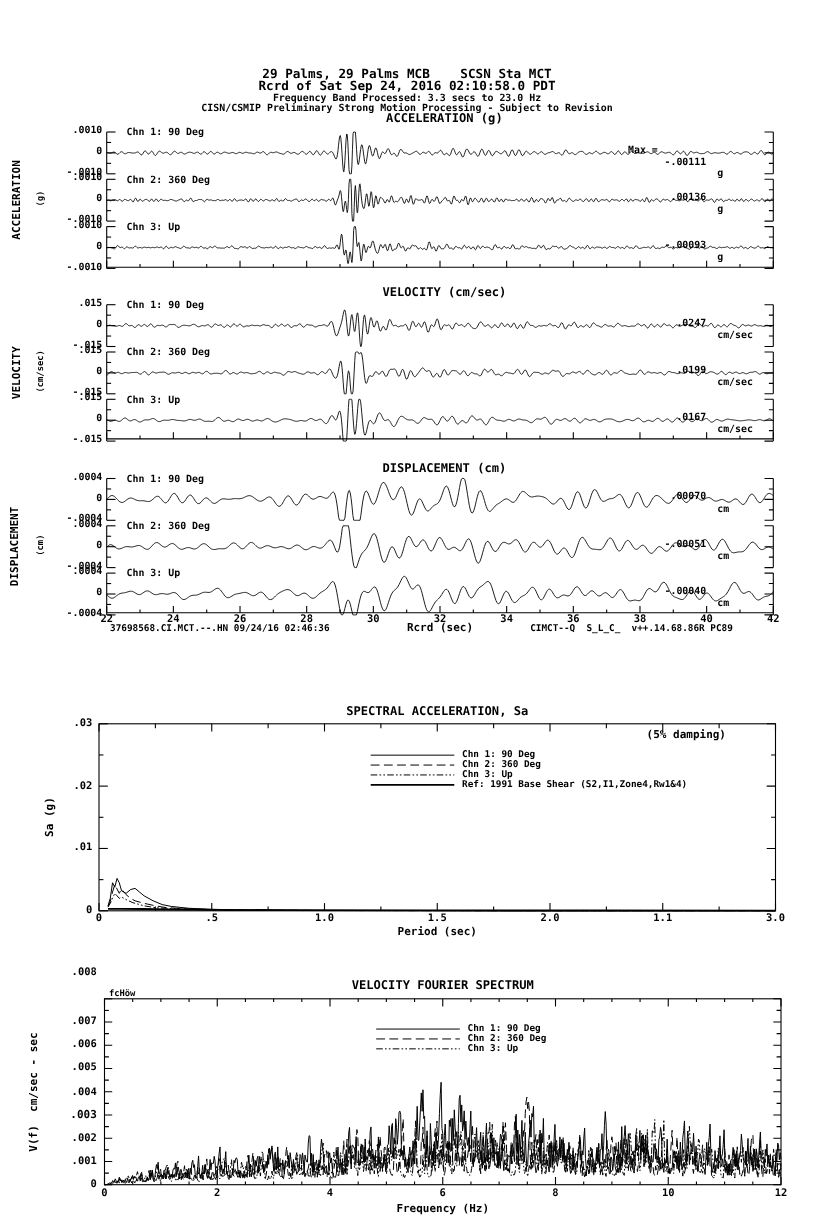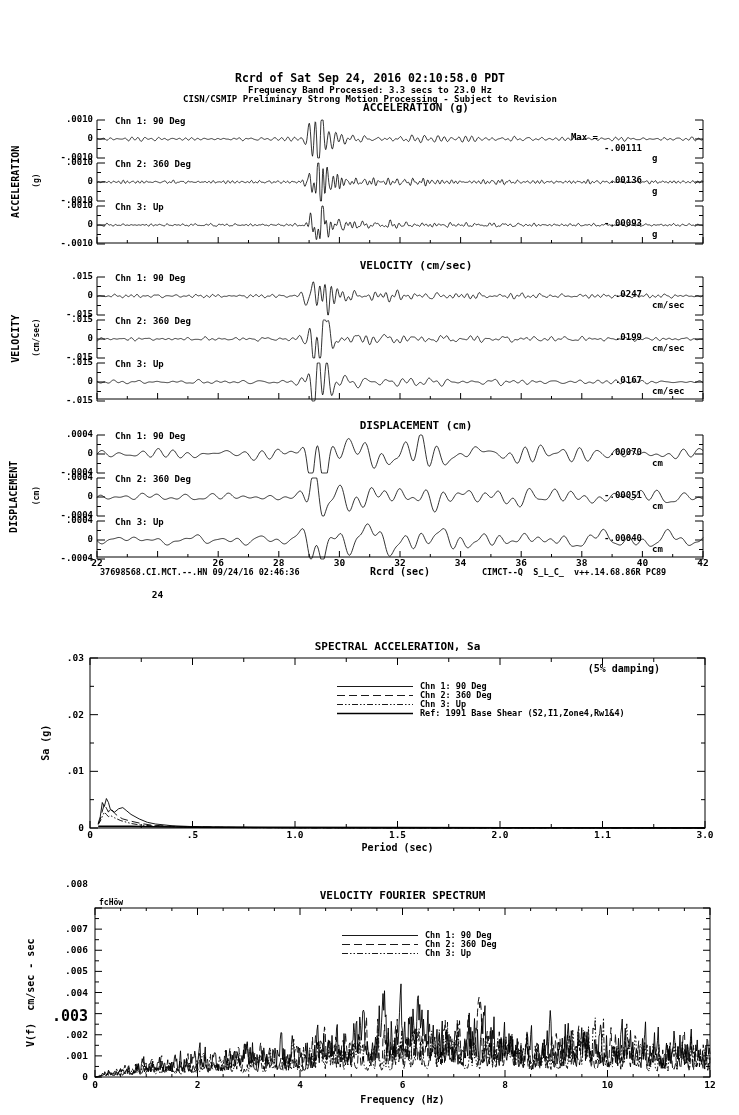--- a/index.html
+++ b/index.html
@@ -4,21 +4,21 @@
 <style>
   *{margin:0;padding:0;box-sizing:border-box}
   html,body{background:#fff}
   .page{position:relative;width:739px;height:1115px;background:#ffffff;color:#000;
         font-family:"DejaVu Sans Mono",monospace;font-weight:bold;overflow:hidden}
   #canvas{position:absolute;left:0;top:0}
   .abs{position:absolute;white-space:pre;line-height:1.15}
   .hdr{left:20px;width:700px;text-align:center}
   .h12{font-size:11.5px}
   .h34{font-size:9px}
-  .sect{left:113px;width:606px;text-align:center;font-size:11px}
+  .sect{left:101px;width:606px;text-align:center;font-size:11px}
   .chlab{left:115px;font-size:9px}
   .maxrow{left:400px;width:290px;height:12px;font-size:9px}
   .maxpre{position:absolute;right:92px;white-space:pre}
   .maxval{position:absolute;right:48px;white-space:pre}
   .maxunit{position:absolute;left:252px;white-space:pre}
   .vlab{width:160px;text-align:center;transform:rotate(-90deg);font-size:10px}
   .vunit{width:160px;text-align:center;transform:rotate(-90deg);font-size:8px}
   .axlab{font-size:10px;text-align:center}
   .leg{font-size:8.5px}
   .foot{font-size:8.5px}
@@ -349,20 +349,21 @@
       <line x1="95" y1="907.9999999999999" x2="102" y2="907.9999999999999" stroke="#000" stroke-width="1"></line>
       <line x1="710" y1="907.9999999999999" x2="703" y2="907.9999999999999" stroke="#000" stroke-width="1"></line>
       <path d="M95.00 1077.00L95.75 1076.97L96.50 1076.87L97.25 1076.74L98.00 1076.33L98.75 1076.22L99.50 1075.30L100.25 1075.47L101.00 1076.11L101.75 1074.99L102.50 1073.17L103.25 1074.34L104.00 1074.73L104.75 1071.71L105.50 1073.13L106.25 1074.50L107.00 1074.78L107.75 1072.71L108.50 1070.15L109.25 1072.62L110.00 1073.71L110.75 1072.63L111.50 1073.94L112.25 1073.67L113.00 1074.52L113.75 1073.49L114.50 1073.76L115.25 1074.82L116.00 1071.15L116.75 1073.46L117.50 1074.70L118.25 1072.37L119.00 1071.91L119.75 1071.47L120.50 1068.59L121.25 1072.26L122.00 1069.46L122.75 1070.48L123.50 1069.98L124.25 1072.86L125.00 1073.72L125.75 1070.49L126.50 1069.93L127.25 1072.14L128.00 1066.95L128.75 1065.71L129.50 1070.91L130.25 1073.71L131.00 1073.72L131.75 1074.45L132.50 1073.01L133.25 1073.59L134.00 1071.43L134.75 1073.29L135.50 1072.45L136.25 1066.56L137.00 1063.79L137.75 1068.11L138.50 1063.60L139.25 1071.23L140.00 1072.63L140.75 1070.34L141.50 1063.60L142.25 1058.67L143.00 1062.42L143.75 1056.56L144.50 1066.78L145.25 1066.01L146.00 1069.74L146.75 1067.53L147.50 1070.33L148.25 1071.61L149.00 1063.96L149.75 1063.84L150.50 1069.07L151.25 1071.53L152.00 1062.92L152.75 1067.63L153.50 1063.93L154.25 1070.45L155.00 1070.35L155.75 1067.46L156.50 1070.07L157.25 1063.74L158.00 1062.04L158.75 1062.77L159.50 1057.19L160.25 1069.66L161.00 1061.03L161.75 1067.83L162.50 1067.09L163.25 1071.83L164.00 1063.41L164.75 1063.13L165.50 1068.65L166.25 1066.52L167.00 1069.46L167.75 1066.20L168.50 1065.48L169.25 1070.18L170.00 1071.02L170.75 1063.35L171.50 1067.70L172.25 1072.00L173.00 1062.06L173.75 1064.15L174.50 1056.99L175.25 1054.78L176.00 1061.39L176.75 1058.81L177.50 1068.17L178.25 1070.47L179.00 1070.91L179.75 1060.57L180.50 1050.83L181.25 1065.58L182.00 1070.80L182.75 1067.98L183.50 1066.87L184.25 1059.45L185.00 1067.29L185.75 1066.53L186.50 1058.54L187.25 1064.49L188.00 1069.08L188.75 1071.30L189.50 1070.58L190.25 1064.90L191.00 1054.05L191.75 1063.47L192.50 1057.05L193.25 1057.75L194.00 1057.65L194.75 1051.17L195.50 1055.76L196.25 1068.04L197.00 1071.06L197.75 1062.36L198.50 1055.69L199.25 1048.40L200.00 1042.67L200.75 1063.48L201.50 1058.94L202.25 1067.05L203.00 1062.62L203.75 1067.40L204.50 1056.06L205.25 1046.94L206.00 1066.76L206.75 1066.41L207.50 1071.12L208.25 1072.25L209.00 1067.89L209.75 1070.87L210.50 1069.84L211.25 1065.37L212.00 1064.15L212.75 1054.86L213.50 1057.16L214.25 1053.23L215.00 1052.56L215.75 1054.59L216.50 1067.45L217.25 1063.62L218.00 1070.37L218.75 1064.61L219.50 1067.60L220.25 1069.70L221.00 1066.69L221.75 1070.29L222.50 1070.95L223.25 1067.55L224.00 1068.93L224.75 1069.48L225.50 1058.78L226.25 1050.21L227.00 1062.79L227.75 1058.46L228.50 1068.66L229.25 1067.15L230.00 1058.50L230.75 1054.27L231.50 1066.53L232.25 1055.09L233.00 1058.65L233.75 1053.25L234.50 1051.15L235.25 1065.86L236.00 1060.26L236.75 1056.23L237.50 1053.40L238.25 1055.15L239.00 1061.34L239.75 1065.53L240.50 1065.00L241.25 1060.85L242.00 1055.46L242.75 1062.06L243.50 1049.68L244.25 1058.57L245.00 1043.90L245.75 1053.84L246.50 1046.45L247.25 1041.70L248.00 1053.31L248.75 1064.34L249.50 1051.37L250.25 1047.35L251.00 1063.19L251.75 1058.00L252.50 1042.64L253.25 1061.77L254.00 1068.24L254.75 1068.95L255.50 1069.90L256.25 1069.17L257.00 1054.45L257.75 1060.39L258.50 1067.30L259.25 1056.89L260.00 1056.46L260.75 1055.87L261.50 1059.94L262.25 1050.35L263.00 1062.02L263.75 1047.89L264.50 1053.93L265.25 1058.56L266.00 1068.50L266.75 1054.04L267.50 1060.32L268.25 1064.23L269.00 1062.22L269.75 1067.55L270.50 1065.56L271.25 1064.96L272.00 1064.22L272.75 1049.47L273.50 1050.49L274.25 1058.29L275.00 1048.10L275.75 1054.18L276.50 1066.92L277.25 1049.99L278.00 1053.65L278.75 1056.11L279.50 1056.44L280.25 1039.16L281.00 1032.44L281.75 1033.02L282.50 1059.32L283.25 1048.44L284.00 1065.48L284.75 1049.48L285.50 1065.20L286.25 1059.38L287.00 1058.89L287.75 1054.52L288.50 1063.31L289.25 1063.91L290.00 1054.38L290.75 1061.63L291.50 1044.35L292.25 1035.57L293.00 1042.48L293.75 1047.12L294.50 1059.32L295.25 1066.01L296.00 1066.92L296.75 1062.97L297.50 1067.94L298.25 1067.09L299.00 1051.58L299.75 1047.99L300.50 1057.33L301.25 1052.63L302.00 1061.06L302.75 1068.14L303.50 1069.72L304.25 1070.02L305.00 1070.24L305.75 1067.45L306.50 1054.08L307.25 1042.78L308.00 1061.25L308.75 1060.24L309.50 1053.76L310.25 1063.93L311.00 1067.96L311.75 1061.26L312.50 1067.96L313.25 1062.29L314.00 1066.19L314.75 1045.02L315.50 1060.79L316.25 1048.21L317.00 1030.08L317.75 1024.93L318.50 1045.02L319.25 1062.72L320.00 1041.25L320.75 1041.03L321.50 1043.30L322.25 1043.37L323.00 1051.39L323.75 1033.30L324.50 1057.01L325.25 1056.80L326.00 1053.38L326.75 1059.56L327.50 1053.09L328.25 1041.78L329.00 1040.47L329.75 1042.82L330.50 1049.81L331.25 1056.86L332.00 1035.41L332.75 1054.37L333.50 1051.37L334.25 1054.11L335.00 1047.64L335.75 1051.31L336.50 1029.04L337.25 1024.49L338.00 1053.09L338.75 1049.11L339.50 1053.36L340.25 1056.02L341.00 1050.20L341.75 1062.03L342.50 1057.71L343.25 1059.65L344.00 1033.54L344.75 1057.73L345.50 1051.66L346.25 1060.95L347.00 1061.14L347.75 1060.85L348.50 1060.04L349.25 1049.49L350.00 1057.26L350.75 1065.21L351.50 1050.67L352.25 1040.91L353.00 1040.43L353.75 1023.43L354.50 1032.37L355.25 1049.40L356.00 1023.84L356.75 1021.25L357.50 1053.26L358.25 1034.35L359.00 1039.77L359.75 1016.97L360.50 1025.22L361.25 1040.22L362.00 1029.12L362.75 1011.36L363.50 1010.12L364.25 1013.00L365.00 1050.48L365.75 1045.88L366.50 1054.67L367.25 1041.42L368.00 1049.12L368.75 1060.24L369.50 1059.91L370.25 1062.75L371.00 1065.90L371.75 1051.51L372.50 1042.70L373.25 1050.06L374.00 1060.67L374.75 1048.40L375.50 1037.11L376.25 1045.17L377.00 1058.14L377.75 1036.51L378.50 1031.49L379.25 1005.73L380.00 1036.49L380.75 1036.63L381.50 1022.74L382.25 1008.04L383.00 993.55L383.75 1010.31L384.50 990.72L385.25 1016.89L386.00 1014.85L386.75 1053.74L387.50 1048.03L388.25 1027.99L389.00 1050.57L389.75 1060.69L390.50 1055.40L391.25 1021.33L392.00 1037.31L392.75 1054.98L393.50 1046.43L394.25 1059.65L395.00 1037.85L395.75 1057.33L396.50 1029.82L397.25 1044.62L398.00 1043.13L398.75 1032.30L399.50 1012.26L400.25 995.05L401.00 983.86L401.75 1025.71L402.50 1030.54L403.25 1051.53L404.00 1032.43L404.75 1021.83L405.50 1043.28L406.25 1039.34L407.00 1039.85L407.75 1056.90L408.50 1018.36L409.25 1024.17L410.00 1016.82L410.75 1046.28L411.50 1016.77L412.25 1034.24L413.00 1008.93L413.75 1025.31L414.50 1033.90L415.25 1028.81L416.00 1048.46L416.75 1021.30L417.50 998.53L418.25 995.73L419.00 1020.11L419.75 1004.46L420.50 1028.15L421.25 1022.76L422.00 1009.84L422.75 1035.86L423.50 1019.19L424.25 1034.48L425.00 1041.21L425.75 1034.12L426.50 1046.74L427.25 1025.94L428.00 1010.07L428.75 1044.93L429.50 1054.57L430.25 1060.68L431.00 1053.38L431.75 1051.24L432.50 1038.46L433.25 1025.13L434.00 1046.59L434.75 1049.12L435.50 1049.21L436.25 1039.24L437.00 1029.31L437.75 1056.86L438.50 1062.00L439.25 1033.83L440.00 1041.86L440.75 1057.21L441.50 1034.95L442.25 1020.98L443.00 1056.36L443.75 1048.30L444.50 1059.00L445.25 1060.58L446.00 1054.63L446.75 1029.93L447.50 1037.11L448.25 1052.62L449.00 1034.28L449.75 1059.43L450.50 1057.86L451.25 1060.83L452.00 1060.28L452.75 1046.47L453.50 1060.12L454.25 1041.28L455.00 1030.94L455.75 1032.93L456.50 1038.28L457.25 1053.79L458.00 1064.29L458.75 1054.89L459.50 1058.71L460.25 1058.71L461.00 1062.47L461.75 1064.63L462.50 1062.38L463.25 1065.40L464.00 1046.51L464.75 1058.09L465.50 1044.12L466.25 1039.48L467.00 1049.66L467.75 1056.08L468.50 1027.51L469.25 1012.94L470.00 1048.98L470.75 1027.24L471.50 1054.32L472.25 1031.37L473.00 1045.96L473.75 1035.88L474.50 1018.53L475.25 1046.08L476.00 1049.88L476.75 1056.45L477.50 1029.40L478.25 1050.18L479.00 1060.56L479.75 1058.76L480.50 1039.45L481.25 1031.93L482.00 1018.34L482.75 1033.76L483.50 1012.31L484.25 1015.49L485.00 1005.63L485.75 1043.91L486.50 1059.87L487.25 1066.10L488.00 1064.00L488.75 1059.36L489.50 1060.46L490.25 1054.46L491.00 1027.33L491.75 1057.27L492.50 1030.32L493.25 1038.76L494.00 1016.76L494.75 1052.91L495.50 1050.84L496.25 1049.37L497.00 1058.09L497.75 1054.57L498.50 1060.35L499.25 1065.52L500.00 1045.06L500.75 1061.25L501.50 1042.36L502.25 1052.94L503.00 1055.72L503.75 1035.16L504.50 1022.18L505.25 1050.76L506.00 1056.87L506.75 1060.25L507.50 1052.79L508.25 1054.02L509.00 1033.51L509.75 1052.67L510.50 1035.87L511.25 1049.39L512.00 1054.04L512.75 1039.33L513.50 1056.54L514.25 1050.54L515.00 1062.08L515.75 1044.93L516.50 1050.04L517.25 1038.47L518.00 1062.10L518.75 1066.82L519.50 1065.48L520.25 1061.56L521.00 1055.76L521.75 1064.14L522.50 1064.67L523.25 1067.73L524.00 1055.84L524.75 1060.46L525.50 1048.83L526.25 1047.04L527.00 1033.42L527.75 1037.26L528.50 1060.42L529.25 1046.07L530.00 1049.89L530.75 1034.48L531.50 1025.44L532.25 1053.17L533.00 1061.53L533.75 1060.06L534.50 1062.93L535.25 1065.47L536.00 1065.98L536.75 1049.49L537.50 1051.41L538.25 1044.49L539.00 1055.60L539.75 1065.48L540.50 1065.11L541.25 1062.20L542.00 1049.55L542.75 1042.89L543.50 1057.93L544.25 1039.79L545.00 1060.94L545.75 1045.08L546.50 1045.00L547.25 1030.63L548.00 1053.22L548.75 1041.38L549.50 1023.26L550.25 1010.50L551.00 1021.83L551.75 1051.08L552.50 1062.90L553.25 1060.79L554.00 1067.02L554.75 1067.05L555.50 1051.68L556.25 1053.82L557.00 1064.05L557.75 1057.70L558.50 1048.88L559.25 1060.62L560.00 1063.97L560.75 1065.25L561.50 1061.48L562.25 1038.10L563.00 1056.02L563.75 1065.86L564.50 1047.22L565.25 1024.16L566.00 1056.55L566.75 1041.00L567.50 1033.08L568.25 1023.23L569.00 1037.87L569.75 1035.85L570.50 1049.79L571.25 1030.69L572.00 1037.22L572.75 1058.75L573.50 1050.89L574.25 1058.67L575.00 1053.38L575.75 1064.13L576.50 1066.46L577.25 1056.86L578.00 1031.88L578.75 1046.00L579.50 1039.69L580.25 1039.18L581.00 1038.83L581.75 1027.63L582.50 1054.34L583.25 1042.98L584.00 1032.05L584.75 1033.59L585.50 1059.26L586.25 1058.40L587.00 1031.89L587.75 1049.16L588.50 1038.33L589.25 1056.61L590.00 1053.95L590.75 1051.02L591.50 1061.04L592.25 1050.11L593.00 1056.54L593.75 1056.35L594.50 1039.74L595.25 1043.87L596.00 1053.74L596.75 1044.38L597.50 1054.38L598.25 1054.58L599.00 1036.09L599.75 1033.70L600.50 1024.89L601.25 1029.55L602.00 1052.60L602.75 1061.97L603.50 1065.75L604.25 1053.42L605.00 1056.42L605.75 1057.36L606.50 1035.54L607.25 1055.43L608.00 1060.98L608.75 1066.12L609.50 1066.23L610.25 1061.78L611.00 1063.28L611.75 1051.57L612.50 1046.90L613.25 1049.95L614.00 1052.99L614.75 1051.88L615.50 1062.57L616.25 1050.68L617.00 1063.79L617.75 1056.23L618.50 1038.28L619.25 1052.41L620.00 1054.85L620.75 1034.36L621.50 1027.92L622.25 1019.02L623.00 1053.28L623.75 1057.88L624.50 1040.73L625.25 1028.16L626.00 1042.82L626.75 1058.69L627.50 1047.98L628.25 1049.17L629.00 1046.70L629.75 1047.09L630.50 1030.34L631.25 1047.73L632.00 1059.05L632.75 1041.94L633.50 1052.38L634.25 1065.03L635.00 1059.88L635.75 1052.50L636.50 1049.18L637.25 1050.33L638.00 1058.07L638.75 1060.71L639.50 1062.07L640.25 1062.45L641.00 1067.68L641.75 1052.85L642.50 1038.45L643.25 1059.49L644.00 1041.04L644.75 1034.15L645.50 1021.82L646.25 1049.09L647.00 1065.36L647.75 1065.67L648.50 1058.37L649.25 1061.15L650.00 1045.98L650.75 1055.81L651.50 1053.32L652.25 1060.77L653.00 1062.47L653.75 1046.63L654.50 1032.58L655.25 1054.93L656.00 1052.09L656.75 1048.90L657.50 1040.72L658.25 1027.02L659.00 1053.64L659.75 1057.61L660.50 1061.58L661.25 1068.37L662.00 1062.94L662.75 1068.39L663.50 1060.26L664.25 1064.82L665.00 1068.68L665.75 1050.94L666.50 1043.02L667.25 1052.59L668.00 1048.54L668.75 1060.46L669.50 1046.24L670.25 1054.41L671.00 1063.68L671.75 1055.04L672.50 1050.62L673.25 1045.88L674.00 1031.04L674.75 1040.32L675.50 1051.45L676.25 1056.07L677.00 1056.89L677.75 1046.43L678.50 1059.46L679.25 1049.65L680.00 1034.98L680.75 1057.88L681.50 1058.61L682.25 1041.82L683.00 1059.20L683.75 1053.83L684.50 1064.88L685.25 1057.14L686.00 1044.74L686.75 1063.23L687.50 1044.39L688.25 1049.49L689.00 1061.41L689.75 1051.27L690.50 1038.91L691.25 1029.04L692.00 1050.05L692.75 1052.48L693.50 1052.68L694.25 1051.78L695.00 1061.61L695.75 1044.83L696.50 1050.97L697.25 1039.95L698.00 1057.01L698.75 1050.04L699.50 1058.34L700.25 1058.53L701.00 1059.41L701.75 1062.53L702.50 1051.19L703.25 1057.32L704.00 1065.59L704.75 1069.08L705.50 1052.35L706.25 1056.14L707.00 1039.13L707.75 1040.64L708.50 1054.40L709.25 1047.96L710.00 1053.95" fill="none" stroke="#000" stroke-width="0.9"></path>
       <path d="M95.00 1077.00L95.75 1076.98L96.50 1076.89L97.25 1076.75L98.00 1076.78L98.75 1076.60L99.50 1076.58L100.25 1076.16L101.00 1075.16L101.75 1075.25L102.50 1075.68L103.25 1074.05L104.00 1073.34L104.75 1074.69L105.50 1075.44L106.25 1074.89L107.00 1073.67L107.75 1073.18L108.50 1075.31L109.25 1074.66L110.00 1072.16L110.75 1074.82L111.50 1073.68L112.25 1075.23L113.00 1075.14L113.75 1075.51L114.50 1075.44L115.25 1073.15L116.00 1072.76L116.75 1074.91L117.50 1075.12L118.25 1072.16L119.00 1072.38L119.75 1069.84L120.50 1072.50L121.25 1072.70L122.00 1074.73L122.75 1075.19L123.50 1073.83L124.25 1072.33L125.00 1073.68L125.75 1071.78L126.50 1073.62L127.25 1073.84L128.00 1071.03L128.75 1067.54L129.50 1069.55L130.25 1072.81L131.00 1073.47L131.75 1073.69L132.50 1074.61L133.25 1072.23L134.00 1069.96L134.75 1068.34L135.50 1064.05L136.25 1071.93L137.00 1066.35L137.75 1069.41L138.50 1064.21L139.25 1071.48L140.00 1073.64L140.75 1074.54L141.50 1073.79L142.25 1072.44L143.00 1070.30L143.75 1064.99L144.50 1072.01L145.25 1068.66L146.00 1062.96L146.75 1069.48L147.50 1066.98L148.25 1071.66L149.00 1070.47L149.75 1065.87L150.50 1071.78L151.25 1064.17L152.00 1066.06L152.75 1061.00L153.50 1066.59L154.25 1066.86L155.00 1069.96L155.75 1068.36L156.50 1070.63L157.25 1066.95L158.00 1070.34L158.75 1070.16L159.50 1064.73L160.25 1063.76L161.00 1057.15L161.75 1055.65L162.50 1064.30L163.25 1065.87L164.00 1069.79L164.75 1072.71L165.50 1068.78L166.25 1070.64L167.00 1065.62L167.75 1059.75L168.50 1070.07L169.25 1069.42L170.00 1063.90L170.75 1070.74L171.50 1062.16L172.25 1069.71L173.00 1065.85L173.75 1063.54L174.50 1069.56L175.25 1069.70L176.00 1072.05L176.75 1068.33L177.50 1069.94L178.25 1071.76L179.00 1068.34L179.75 1061.22L180.50 1067.29L181.25 1062.26L182.00 1066.64L182.75 1071.25L183.50 1064.02L184.25 1067.59L185.00 1072.37L185.75 1067.22L186.50 1064.86L187.25 1058.43L188.00 1053.55L188.75 1066.41L189.50 1064.81L190.25 1065.91L191.00 1070.36L191.75 1072.68L192.50 1067.88L193.25 1063.65L194.00 1068.26L194.75 1070.14L195.50 1070.31L196.25 1072.68L197.00 1072.49L197.75 1062.53L198.50 1062.99L199.25 1053.26L200.00 1066.75L200.75 1070.55L201.50 1067.65L202.25 1069.54L203.00 1069.19L203.75 1068.47L204.50 1068.29L205.25 1063.81L206.00 1066.40L206.75 1068.38L207.50 1059.30L208.25 1065.76L209.00 1065.60L209.75 1063.37L210.50 1063.40L211.25 1062.53L212.00 1068.18L212.75 1069.14L213.50 1069.85L214.25 1069.94L215.00 1064.99L215.75 1069.11L216.50 1071.04L217.25 1065.47L218.00 1068.02L218.75 1071.02L219.50 1070.51L220.25 1072.25L221.00 1068.56L221.75 1070.39L222.50 1068.10L223.25 1068.14L224.00 1062.37L224.75 1052.96L225.50 1050.32L226.25 1059.55L227.00 1068.04L227.75 1058.49L228.50 1060.78L229.25 1053.72L230.00 1047.62L230.75 1058.09L231.50 1067.64L232.25 1063.59L233.00 1056.28L233.75 1066.09L234.50 1066.74L235.25 1064.33L236.00 1051.38L236.75 1058.21L237.50 1050.91L238.25 1047.15L239.00 1048.63L239.75 1066.48L240.50 1070.66L241.25 1071.18L242.00 1068.01L242.75 1062.26L243.50 1056.08L244.25 1044.32L245.00 1044.16L245.75 1050.60L246.50 1046.55L247.25 1043.71L248.00 1051.34L248.75 1061.20L249.50 1063.00L250.25 1052.74L251.00 1052.77L251.75 1061.72L252.50 1049.76L253.25 1053.01L254.00 1062.21L254.75 1053.08L255.50 1065.72L256.25 1066.49L257.00 1070.84L257.75 1071.57L258.50 1066.20L259.25 1059.23L260.00 1046.98L260.75 1042.28L261.50 1054.61L262.25 1052.56L263.00 1065.61L263.75 1067.77L264.50 1070.12L265.25 1071.49L266.00 1070.50L266.75 1068.05L267.50 1064.02L268.25 1057.72L269.00 1051.31L269.75 1047.91L270.50 1063.23L271.25 1058.47L272.00 1059.69L272.75 1062.00L273.50 1062.50L274.25 1062.95L275.00 1063.86L275.75 1065.98L276.50 1067.28L277.25 1069.76L278.00 1066.37L278.75 1068.00L279.50 1064.56L280.25 1062.00L281.00 1058.00L281.75 1061.25L282.50 1068.01L283.25 1071.06L284.00 1071.13L284.75 1058.82L285.50 1068.21L286.25 1056.50L287.00 1060.69L287.75 1060.84L288.50 1068.32L289.25 1057.92L290.00 1068.11L290.75 1067.23L291.50 1068.71L292.25 1061.28L293.00 1059.53L293.75 1067.97L294.50 1053.10L295.25 1049.29L296.00 1050.42L296.75 1046.04L297.50 1052.69L298.25 1046.95L299.00 1053.74L299.75 1064.96L300.50 1069.54L301.25 1070.70L302.00 1071.25L302.75 1070.35L303.50 1063.52L304.25 1057.66L305.00 1057.23L305.75 1042.29L306.50 1064.72L307.25 1064.61L308.00 1065.61L308.75 1066.92L309.50 1055.23L310.25 1056.41L311.00 1064.85L311.75 1049.25L312.50 1037.06L313.25 1057.28L314.00 1057.72L314.75 1046.38L315.50 1035.66L316.25 1041.43L317.00 1048.65L317.75 1042.45L318.50 1057.45L319.25 1058.20L320.00 1050.37L320.75 1053.04L321.50 1049.48L322.25 1052.37L323.00 1053.96L323.75 1038.08L324.50 1026.89L325.25 1032.56L326.00 1053.97L326.75 1051.60L327.50 1048.94L328.25 1039.00L329.00 1053.40L329.75 1041.09L330.50 1056.29L331.25 1042.85L332.00 1053.78L332.75 1060.11L333.50 1057.72L334.25 1045.42L335.00 1047.17L335.75 1036.92L336.50 1039.77L337.25 1060.29L338.00 1063.70L338.75 1044.83L339.50 1051.60L340.25 1060.66L341.00 1054.61L341.75 1045.38L342.50 1041.33L343.25 1040.22L344.00 1059.26L344.75 1045.19L345.50 1032.76L346.25 1043.77L347.00 1051.26L347.75 1064.74L348.50 1060.74L349.25 1043.99L350.00 1042.80L350.75 1052.47L351.50 1055.71L352.25 1051.27L353.00 1044.43L353.75 1049.11L354.50 1064.43L355.25 1066.68L356.00 1068.23L356.75 1068.57L357.50 1065.80L358.25 1050.40L359.00 1036.91L359.75 1037.00L360.50 1060.14L361.25 1066.84L362.00 1065.92L362.75 1054.69L363.50 1060.49L364.25 1042.73L365.00 1041.86L365.75 1025.59L366.50 1017.07L367.25 1044.33L368.00 1061.16L368.75 1052.30L369.50 1059.94L370.25 1056.38L371.00 1060.35L371.75 1062.38L372.50 1049.25L373.25 1048.80L374.00 1049.77L374.75 1045.72L375.50 1060.81L376.25 1044.57L377.00 1037.61L377.75 1018.96L378.50 1053.29L379.25 1063.66L380.00 1066.61L380.75 1063.85L381.50 1063.79L382.25 1063.94L383.00 1037.12L383.75 1038.95L384.50 1024.63L385.25 1045.77L386.00 1040.08L386.75 1061.09L387.50 1046.72L388.25 1032.60L389.00 1047.30L389.75 1058.66L390.50 1042.38L391.25 1045.72L392.00 1060.06L392.75 1065.28L393.50 1050.09L394.25 1052.49L395.00 1033.24L395.75 1025.71L396.50 1039.48L397.25 1019.08L398.00 1051.63L398.75 1061.83L399.50 1055.12L400.25 1045.65L401.00 1058.49L401.75 1043.87L402.50 1056.94L403.25 1063.79L404.00 1053.22L404.75 1047.93L405.50 1047.12L406.25 1059.19L407.00 1037.37L407.75 1043.81L408.50 1035.87L409.25 1060.36L410.00 1036.96L410.75 1041.04L411.50 1054.99L412.25 1065.10L413.00 1063.73L413.75 1051.54L414.50 1039.90L415.25 1055.55L416.00 1037.41L416.75 1046.72L417.50 1059.66L418.25 1050.51L419.00 1050.33L419.75 1060.55L420.50 1041.82L421.25 1060.61L422.00 1064.86L422.75 1039.66L423.50 1056.37L424.25 1054.39L425.00 1051.92L425.75 1045.87L426.50 1048.51L427.25 1041.11L428.00 1058.24L428.75 1031.80L429.50 1022.07L430.25 1044.98L431.00 1057.93L431.75 1053.22L432.50 1039.18L433.25 1046.75L434.00 1048.40L434.75 1057.51L435.50 1053.43L436.25 1064.11L437.00 1044.00L437.75 1051.88L438.50 1052.94L439.25 1058.99L440.00 1053.94L440.75 1063.97L441.50 1051.98L442.25 1062.99L443.00 1040.07L443.75 1029.38L444.50 1030.04L445.25 1020.24L446.00 1055.38L446.75 1047.95L447.50 1045.23L448.25 1046.89L449.00 1046.26L449.75 1047.57L450.50 1049.22L451.25 1044.33L452.00 1061.82L452.75 1047.34L453.50 1062.71L454.25 1049.07L455.00 1059.08L455.75 1057.94L456.50 1043.27L457.25 1019.75L458.00 1046.40L458.75 1041.15L459.50 1020.71L460.25 1037.77L461.00 1059.94L461.75 1052.19L462.50 1050.33L463.25 1051.54L464.00 1051.17L464.75 1037.68L465.50 1058.05L466.25 1044.89L467.00 1042.39L467.75 1020.19L468.50 1015.01L469.25 1035.60L470.00 1060.80L470.75 1038.21L471.50 1060.11L472.25 1054.92L473.00 1052.94L473.75 1043.64L474.50 1044.48L475.25 1042.37L476.00 1027.89L476.75 1031.43L477.50 1012.35L478.25 1001.78L479.00 997.37L479.75 1007.83L480.50 1001.72L481.25 1010.20L482.00 1050.33L482.75 1063.07L483.50 1038.33L484.25 1061.42L485.00 1057.44L485.75 1039.04L486.50 1037.46L487.25 1031.40L488.00 1050.42L488.75 1035.91L489.50 1047.04L490.25 1029.19L491.00 1034.48L491.75 1054.48L492.50 1063.27L493.25 1062.06L494.00 1050.51L494.75 1064.38L495.50 1066.86L496.25 1066.59L497.00 1058.38L497.75 1059.85L498.50 1052.56L499.25 1031.80L500.00 1048.18L500.75 1038.62L501.50 1036.06L502.25 1062.06L503.00 1052.79L503.75 1037.94L504.50 1056.18L505.25 1052.41L506.00 1036.80L506.75 1048.33L507.50 1056.00L508.25 1042.46L509.00 1044.12L509.75 1056.65L510.50 1057.27L511.25 1055.64L512.00 1035.31L512.75 1058.30L513.50 1054.27L514.25 1065.66L515.00 1057.92L515.75 1046.81L516.50 1054.35L517.25 1052.35L518.00 1041.68L518.75 1053.93L519.50 1052.60L520.25 1063.69L521.00 1044.75L521.75 1061.12L522.50 1053.86L523.25 1048.31L524.00 1050.77L524.75 1052.67L525.50 1050.67L526.25 1038.37L527.00 1037.35L527.75 1063.46L528.50 1068.54L529.25 1069.69L530.00 1055.54L530.75 1067.45L531.50 1069.83L532.25 1065.27L533.00 1069.10L533.75 1059.36L534.50 1054.60L535.25 1067.28L536.00 1065.24L536.75 1052.67L537.50 1059.88L538.25 1065.66L539.00 1055.84L539.75 1052.10L540.50 1066.04L541.25 1059.55L542.00 1056.32L542.75 1044.98L543.50 1049.41L544.25 1056.84L545.00 1054.96L545.75 1059.24L546.50 1056.26L547.25 1064.70L548.00 1068.29L548.75 1059.66L549.50 1052.00L550.25 1061.48L551.00 1046.32L551.75 1034.86L552.50 1051.05L553.25 1052.01L554.00 1060.17L554.75 1054.71L555.50 1038.97L556.25 1033.48L557.00 1039.86L557.75 1055.58L558.50 1042.22L559.25 1050.85L560.00 1038.40L560.75 1058.17L561.50 1065.92L562.25 1065.96L563.00 1047.54L563.75 1052.78L564.50 1036.12L565.25 1062.68L566.00 1055.89L566.75 1053.23L567.50 1035.26L568.25 1056.26L569.00 1038.54L569.75 1057.97L570.50 1040.47L571.25 1056.03L572.00 1055.83L572.75 1059.27L573.50 1064.56L574.25 1065.34L575.00 1046.87L575.75 1046.72L576.50 1057.57L577.25 1056.29L578.00 1059.82L578.75 1059.24L579.50 1065.04L580.25 1058.97L581.00 1041.86L581.75 1042.14L582.50 1047.36L583.25 1033.65L584.00 1041.39L584.75 1031.59L585.50 1046.77L586.25 1045.39L587.00 1051.73L587.75 1049.60L588.50 1045.38L589.25 1044.58L590.00 1052.84L590.75 1062.58L591.50 1067.89L592.25 1057.27L593.00 1059.11L593.75 1061.42L594.50 1067.60L595.25 1068.33L596.00 1059.94L596.75 1062.98L597.50 1067.84L598.25 1063.82L599.00 1053.81L599.75 1064.04L600.50 1053.84L601.25 1062.47L602.00 1064.36L602.75 1057.13L603.50 1060.85L604.25 1062.28L605.00 1055.94L605.75 1056.97L606.50 1044.97L607.25 1063.13L608.00 1066.31L608.75 1065.34L609.50 1049.73L610.25 1038.87L611.00 1027.53L611.75 1046.04L612.50 1061.67L613.25 1054.89L614.00 1052.55L614.75 1046.04L615.50 1033.58L616.25 1051.03L617.00 1058.44L617.75 1065.85L618.50 1050.83L619.25 1052.44L620.00 1063.96L620.75 1069.21L621.50 1056.76L622.25 1066.69L623.00 1062.64L623.75 1060.43L624.50 1057.21L625.25 1041.55L626.00 1050.81L626.75 1049.80L627.50 1054.50L628.25 1043.45L629.00 1037.72L629.75 1062.42L630.50 1066.79L631.25 1052.97L632.00 1060.09L632.75 1054.81L633.50 1056.92L634.25 1060.31L635.00 1064.27L635.75 1065.04L636.50 1066.01L637.25 1060.05L638.00 1048.63L638.75 1040.77L639.50 1059.48L640.25 1057.27L641.00 1058.79L641.75 1058.84L642.50 1052.43L643.25 1054.04L644.00 1059.45L644.75 1042.48L645.50 1060.19L646.25 1061.51L647.00 1068.69L647.75 1069.63L648.50 1070.68L649.25 1070.67L650.00 1068.97L650.75 1059.02L651.50 1058.16L652.25 1059.74L653.00 1062.18L653.75 1043.84L654.50 1043.18L655.25 1053.68L656.00 1060.32L656.75 1051.62L657.50 1060.93L658.25 1057.22L659.00 1063.48L659.75 1068.05L660.50 1055.07L661.25 1059.90L662.00 1066.87L662.75 1049.86L663.50 1065.45L664.25 1055.02L665.00 1053.85L665.75 1065.99L666.50 1059.27L667.25 1045.10L668.00 1060.97L668.75 1047.67L669.50 1061.05L670.25 1042.58L671.00 1052.53L671.75 1057.66L672.50 1067.64L673.25 1065.62L674.00 1069.25L674.75 1067.03L675.50 1063.64L676.25 1063.36L677.00 1069.14L677.75 1053.12L678.50 1046.57L679.25 1060.95L680.00 1067.33L680.75 1068.63L681.50 1060.62L682.25 1050.80L683.00 1036.56L683.75 1034.39L684.50 1031.63L685.25 1056.34L686.00 1051.48L686.75 1055.53L687.50 1046.89L688.25 1061.91L689.00 1069.37L689.75 1058.00L690.50 1045.61L691.25 1036.79L692.00 1058.76L692.75 1067.01L693.50 1070.57L694.25 1057.12L695.00 1053.97L695.75 1053.61L696.50 1066.48L697.25 1061.01L698.00 1056.02L698.75 1049.67L699.50 1066.86L700.25 1055.92L701.00 1064.96L701.75 1062.79L702.50 1064.89L703.25 1069.81L704.00 1069.59L704.75 1057.81L705.50 1044.48L706.25 1052.75L707.00 1064.65L707.75 1070.32L708.50 1061.28L709.25 1069.51L710.00 1057.47" fill="none" stroke="#000" stroke-width="0.9" stroke-dasharray="8,4"></path>
       <path d="M95.00 1077.00L95.75 1076.98L96.50 1076.93L97.25 1076.93L98.00 1076.90L98.75 1076.65L99.50 1076.73L100.25 1076.71L101.00 1075.93L101.75 1076.18L102.50 1076.12L103.25 1074.74L104.00 1073.06L104.75 1075.40L105.50 1075.14L106.25 1075.45L107.00 1075.31L107.75 1074.01L108.50 1072.94L109.25 1070.51L110.00 1073.68L110.75 1075.27L111.50 1072.32L112.25 1073.54L113.00 1072.75L113.75 1073.48L114.50 1071.35L115.25 1071.11L116.00 1071.37L116.75 1068.18L117.50 1072.74L118.25 1072.34L119.00 1074.13L119.75 1075.33L120.50 1072.76L121.25 1070.13L122.00 1071.48L122.75 1068.63L123.50 1068.44L124.25 1067.95L125.00 1065.15L125.75 1068.96L126.50 1068.88L127.25 1072.37L128.00 1073.78L128.75 1070.98L129.50 1074.27L130.25 1074.25L131.00 1073.27L131.75 1070.85L132.50 1068.65L133.25 1072.85L134.00 1070.35L134.75 1073.80L135.50 1069.17L136.25 1066.34L137.00 1072.88L137.75 1067.86L138.50 1071.45L139.25 1072.23L140.00 1074.40L140.75 1073.67L141.50 1068.63L142.25 1066.40L143.00 1063.90L143.75 1062.23L144.50 1065.68L145.25 1071.74L146.00 1074.09L146.75 1070.59L147.50 1068.13L148.25 1071.23L149.00 1068.97L149.75 1065.94L150.50 1062.87L151.25 1060.38L152.00 1059.23L152.75 1068.85L153.50 1071.06L154.25 1072.33L155.00 1070.82L155.75 1073.92L156.50 1073.26L157.25 1067.95L158.00 1069.86L158.75 1067.79L159.50 1072.51L160.25 1073.76L161.00 1071.82L161.75 1073.48L162.50 1069.83L163.25 1065.65L164.00 1071.39L164.75 1072.41L165.50 1069.13L166.25 1071.28L167.00 1072.39L167.75 1071.26L168.50 1066.74L169.25 1062.83L170.00 1064.49L170.75 1071.99L171.50 1071.87L172.25 1068.59L173.00 1071.64L173.75 1071.20L174.50 1072.47L175.25 1074.14L176.00 1073.11L176.75 1071.99L177.50 1070.97L178.25 1068.34L179.00 1070.66L179.75 1073.10L180.50 1073.63L181.25 1074.07L182.00 1072.67L182.75 1071.29L183.50 1065.81L184.25 1072.27L185.00 1067.86L185.75 1063.78L186.50 1058.86L187.25 1062.09L188.00 1063.16L188.75 1070.69L189.50 1063.05L190.25 1069.57L191.00 1071.86L191.75 1069.61L192.50 1069.39L193.25 1072.94L194.00 1073.06L194.75 1069.04L195.50 1066.71L196.25 1066.83L197.00 1059.52L197.75 1068.32L198.50 1071.42L199.25 1071.22L200.00 1071.51L200.75 1063.75L201.50 1059.92L202.25 1054.50L203.00 1054.08L203.75 1053.05L204.50 1062.11L205.25 1055.74L206.00 1062.71L206.75 1065.65L207.50 1066.94L208.25 1070.62L209.00 1067.34L209.75 1059.92L210.50 1054.31L211.25 1068.55L212.00 1062.71L212.75 1067.00L213.50 1062.23L214.25 1065.07L215.00 1067.64L215.75 1065.30L216.50 1066.43L217.25 1070.98L218.00 1066.90L218.75 1064.37L219.50 1055.74L220.25 1060.94L221.00 1059.46L221.75 1068.95L222.50 1064.21L223.25 1060.08L224.00 1068.78L224.75 1070.30L225.50 1064.65L226.25 1063.59L227.00 1069.84L227.75 1062.83L228.50 1069.85L229.25 1065.25L230.00 1061.69L230.75 1068.63L231.50 1071.46L232.25 1072.58L233.00 1068.39L233.75 1068.61L234.50 1058.85L235.25 1063.57L236.00 1064.16L236.75 1069.15L237.50 1059.57L238.25 1062.45L239.00 1054.49L239.75 1053.19L240.50 1063.96L241.25 1071.11L242.00 1071.08L242.75 1072.68L243.50 1072.07L244.25 1069.05L245.00 1072.11L245.75 1070.76L246.50 1071.67L247.25 1064.60L248.00 1069.73L248.75 1071.43L249.50 1061.83L250.25 1067.87L251.00 1060.39L251.75 1067.42L252.50 1059.69L253.25 1066.40L254.00 1064.67L254.75 1059.19L255.50 1057.16L256.25 1059.29L257.00 1057.80L257.75 1061.99L258.50 1065.21L259.25 1057.02L260.00 1059.51L260.75 1059.89L261.50 1064.01L262.25 1069.05L263.00 1071.57L263.75 1066.02L264.50 1069.43L265.25 1057.46L266.00 1063.25L266.75 1055.41L267.50 1063.07L268.25 1062.11L269.00 1057.01L269.75 1052.40L270.50 1049.75L271.25 1065.65L272.00 1067.76L272.75 1067.55L273.50 1068.82L274.25 1059.18L275.00 1068.60L275.75 1064.89L276.50 1064.69L277.25 1068.19L278.00 1068.42L278.75 1067.77L279.50 1063.90L280.25 1069.12L281.00 1068.82L281.75 1069.35L282.50 1059.45L283.25 1057.78L284.00 1064.14L284.75 1057.13L285.50 1068.60L286.25 1070.92L287.00 1062.40L287.75 1064.25L288.50 1070.21L289.25 1058.39L290.00 1066.40L290.75 1062.43L291.50 1054.97L292.25 1047.67L293.00 1044.79L293.75 1039.10L294.50 1055.15L295.25 1063.78L296.00 1060.41L296.75 1059.78L297.50 1069.80L298.25 1066.29L299.00 1068.25L299.75 1065.47L300.50 1065.77L301.25 1065.40L302.00 1067.57L302.75 1056.98L303.50 1047.30L304.25 1056.71L305.00 1053.31L305.75 1058.31L306.50 1057.46L307.25 1068.78L308.00 1068.52L308.75 1060.75L309.50 1047.66L310.25 1051.15L311.00 1050.73L311.75 1062.43L312.50 1055.98L313.25 1058.00L314.00 1066.82L314.75 1055.04L315.50 1068.57L316.25 1060.24L317.00 1053.83L317.75 1045.24L318.50 1041.42L319.25 1045.57L320.00 1044.94L320.75 1050.35L321.50 1049.58L322.25 1061.59L323.00 1049.08L323.75 1064.16L324.50 1063.46L325.25 1068.69L326.00 1054.97L326.75 1064.29L327.50 1059.75L328.25 1050.04L329.00 1057.09L329.75 1055.50L330.50 1065.71L331.25 1057.31L332.00 1049.61L332.75 1064.81L333.50 1057.58L334.25 1058.48L335.00 1064.48L335.75 1054.76L336.50 1068.11L337.25 1052.64L338.00 1063.23L338.75 1063.88L339.50 1051.35L340.25 1067.08L341.00 1052.38L341.75 1050.98L342.50 1054.42L343.25 1066.63L344.00 1069.64L344.75 1055.46L345.50 1064.94L346.25 1058.74L347.00 1054.13L347.75 1064.88L348.50 1057.23L349.25 1048.63L350.00 1058.47L350.75 1052.84L351.50 1067.34L352.25 1058.64L353.00 1043.80L353.75 1057.08L354.50 1043.42L355.25 1044.85L356.00 1054.86L356.75 1051.00L357.50 1042.47L358.25 1052.83L359.00 1054.51L359.75 1042.08L360.50 1045.80L361.25 1050.30L362.00 1048.52L362.75 1044.86L363.50 1059.09L364.25 1065.68L365.00 1068.48L365.75 1069.06L366.50 1067.21L367.25 1070.17L368.00 1070.31L368.75 1066.87L369.50 1066.17L370.25 1053.86L371.00 1059.99L371.75 1049.06L372.50 1060.85L373.25 1063.99L374.00 1067.15L374.75 1068.82L375.50 1060.07L376.25 1044.36L377.00 1035.70L377.75 1040.83L378.50 1034.95L379.25 1060.70L380.00 1060.64L380.75 1067.34L381.50 1070.06L382.25 1069.59L383.00 1067.13L383.75 1066.32L384.50 1049.58L385.25 1061.15L386.00 1067.03L386.75 1050.70L387.50 1046.24L388.25 1062.79L389.00 1068.47L389.75 1069.98L390.50 1069.79L391.25 1070.47L392.00 1067.48L392.75 1050.18L393.50 1055.40L394.25 1039.46L395.00 1060.28L395.75 1065.23L396.50 1047.41L397.25 1053.66L398.00 1052.53L398.75 1045.77L399.50 1059.52L400.25 1040.94L401.00 1047.96L401.75 1030.82L402.50 1045.97L403.25 1063.96L404.00 1068.82L404.75 1063.49L405.50 1051.07L406.25 1040.95L407.00 1038.43L407.75 1038.71L408.50 1061.08L409.25 1059.98L410.00 1064.26L410.75 1067.09L411.50 1048.21L412.25 1032.29L413.00 1041.65L413.75 1030.27L414.50 1058.70L415.25 1060.34L416.00 1044.60L416.75 1029.44L417.50 1036.78L418.25 1041.74L419.00 1028.51L419.75 1035.09L420.50 1061.10L421.25 1044.87L422.00 1036.26L422.75 1039.03L423.50 1059.59L424.25 1062.44L425.00 1067.41L425.75 1065.56L426.50 1068.01L427.25 1068.53L428.00 1066.68L428.75 1062.34L429.50 1055.08L430.25 1058.47L431.00 1036.10L431.75 1030.92L432.50 1052.05L433.25 1044.32L434.00 1043.80L434.75 1036.96L435.50 1054.34L436.25 1060.64L437.00 1066.97L437.75 1046.98L438.50 1045.92L439.25 1029.67L440.00 1057.07L440.75 1051.49L441.50 1064.93L442.25 1051.63L443.00 1044.41L443.75 1039.05L444.50 1062.51L445.25 1049.68L446.00 1029.61L446.75 1039.02L447.50 1022.07L448.25 1056.59L449.00 1043.62L449.75 1044.12L450.50 1035.52L451.25 1048.08L452.00 1038.75L452.75 1044.96L453.50 1044.52L454.25 1042.07L455.00 1062.33L455.75 1040.07L456.50 1050.85L457.25 1030.65L458.00 1022.96L458.75 1043.23L459.50 1063.08L460.25 1063.57L461.00 1049.39L461.75 1064.27L462.50 1063.64L463.25 1066.17L464.00 1066.43L464.75 1068.66L465.50 1065.21L466.25 1065.87L467.00 1068.32L467.75 1067.78L468.50 1064.20L469.25 1054.71L470.00 1048.57L470.75 1039.15L471.50 1063.16L472.25 1065.83L473.00 1049.51L473.75 1041.56L474.50 1058.14L475.25 1044.17L476.00 1059.72L476.75 1066.89L477.50 1064.99L478.25 1055.75L479.00 1066.50L479.75 1069.59L480.50 1064.24L481.25 1058.74L482.00 1062.97L482.75 1050.01L483.50 1062.62L484.25 1053.80L485.00 1044.33L485.75 1036.33L486.50 1048.67L487.25 1057.52L488.00 1059.13L488.75 1050.36L489.50 1063.90L490.25 1046.90L491.00 1044.66L491.75 1057.69L492.50 1067.33L493.25 1060.33L494.00 1043.53L494.75 1059.86L495.50 1054.22L496.25 1065.07L497.00 1047.60L497.75 1038.61L498.50 1048.04L499.25 1052.27L500.00 1039.36L500.75 1044.01L501.50 1038.48L502.25 1051.71L503.00 1066.80L503.75 1063.85L504.50 1053.98L505.25 1039.39L506.00 1054.21L506.75 1046.10L507.50 1044.96L508.25 1046.04L509.00 1040.25L509.75 1054.45L510.50 1039.90L511.25 1041.39L512.00 1034.31L512.75 1057.50L513.50 1064.82L514.25 1060.06L515.00 1051.30L515.75 1064.98L516.50 1054.44L517.25 1053.11L518.00 1053.18L518.75 1063.07L519.50 1049.95L520.25 1053.87L521.00 1043.50L521.75 1062.87L522.50 1051.66L523.25 1066.00L524.00 1067.06L524.75 1062.72L525.50 1044.85L526.25 1044.24L527.00 1031.92L527.75 1052.86L528.50 1048.38L529.25 1065.34L530.00 1060.64L530.75 1064.68L531.50 1062.59L532.25 1068.94L533.00 1062.69L533.75 1059.88L534.50 1061.94L535.25 1045.02L536.00 1061.42L536.75 1043.12L537.50 1043.58L538.25 1059.59L539.00 1062.89L539.75 1068.70L540.50 1057.15L541.25 1065.65L542.00 1064.30L542.75 1045.97L543.50 1045.79L544.25 1039.44L545.00 1059.51L545.75 1067.93L546.50 1058.43L547.25 1064.92L548.00 1051.96L548.75 1060.29L549.50 1060.09L550.25 1067.01L551.00 1069.46L551.75 1056.66L552.50 1052.71L553.25 1044.06L554.00 1051.92L554.75 1063.85L555.50 1063.74L556.25 1067.30L557.00 1067.52L557.75 1068.04L558.50 1069.36L559.25 1066.17L560.00 1068.07L560.75 1060.08L561.50 1044.73L562.25 1053.79L563.00 1063.85L563.75 1060.71L564.50 1056.78L565.25 1064.34L566.00 1064.92L566.75 1067.65L567.50 1068.50L568.25 1054.88L569.00 1062.97L569.75 1046.20L570.50 1060.81L571.25 1064.26L572.00 1045.27L572.75 1030.22L573.50 1037.26L574.25 1052.95L575.00 1063.35L575.75 1057.92L576.50 1045.28L577.25 1056.26L578.00 1033.56L578.75 1025.40L579.50 1050.60L580.25 1039.87L581.00 1058.48L581.75 1064.47L582.50 1058.33L583.25 1030.17L584.00 1047.46L584.75 1037.73L585.50 1060.70L586.25 1034.87L587.00 1057.90L587.75 1055.04L588.50 1026.56L589.25 1047.99L590.00 1063.03L590.75 1052.96L591.50 1061.12L592.25 1051.73L593.00 1026.96L593.75 1029.84L594.50 1030.42L595.25 1017.81L596.00 1050.80L596.75 1049.42L597.50 1059.82L598.25 1050.86L599.00 1060.77L599.75 1051.12L600.50 1062.84L601.25 1054.40L602.00 1034.28L602.75 1037.52L603.50 1017.86L604.25 1056.97L605.00 1063.30L605.75 1065.45L606.50 1060.10L607.25 1067.41L608.00 1062.76L608.75 1066.98L609.50 1066.87L610.25 1064.41L611.00 1064.08L611.75 1066.10L612.50 1066.74L613.25 1046.24L614.00 1057.53L614.75 1046.19L615.50 1058.68L616.25 1052.63L617.00 1045.98L617.75 1065.26L618.50 1047.80L619.25 1056.82L620.00 1064.40L620.75 1059.90L621.50 1045.13L622.25 1060.62L623.00 1063.78L623.75 1047.53L624.50 1062.20L625.25 1046.89L626.00 1033.26L626.75 1023.86L627.50 1039.44L628.25 1042.75L629.00 1048.77L629.75 1048.57L630.50 1058.43L631.25 1055.63L632.00 1047.28L632.75 1063.30L633.50 1050.96L634.25 1048.66L635.00 1035.64L635.75 1036.92L636.50 1054.71L637.25 1062.24L638.00 1064.52L638.75 1066.51L639.50 1059.47L640.25 1044.11L641.00 1045.81L641.75 1048.16L642.50 1049.12L643.25 1056.05L644.00 1045.70L644.75 1051.36L645.50 1048.83L646.25 1049.26L647.00 1044.82L647.75 1051.53L648.50 1059.29L649.25 1068.97L650.00 1060.31L650.75 1067.05L651.50 1052.86L652.25 1055.62L653.00 1043.85L653.75 1057.93L654.50 1054.61L655.25 1067.04L656.00 1070.27L656.75 1070.35L657.50 1070.86L658.25 1057.58L659.00 1044.46L659.75 1064.16L660.50 1057.40L661.25 1064.58L662.00 1065.92L662.75 1062.25L663.50 1069.06L664.25 1067.91L665.00 1066.00L665.75 1065.72L666.50 1062.01L667.25 1067.90L668.00 1070.98L668.75 1057.15L669.50 1049.68L670.25 1063.03L671.00 1058.35L671.75 1053.47L672.50 1051.26L673.25 1046.41L674.00 1056.62L674.75 1047.06L675.50 1043.11L676.25 1063.67L677.00 1069.31L677.75 1054.06L678.50 1058.72L679.25 1061.63L680.00 1053.89L680.75 1053.99L681.50 1053.25L682.25 1045.07L683.00 1049.53L683.75 1060.56L684.50 1049.59L685.25 1063.66L686.00 1061.66L686.75 1057.77L687.50 1057.82L688.25 1067.62L689.00 1070.16L689.75 1068.63L690.50 1058.61L691.25 1046.43L692.00 1051.90L692.75 1062.20L693.50 1045.39L694.25 1054.29L695.00 1066.63L695.75 1064.36L696.50 1067.01L697.25 1065.52L698.00 1059.81L698.75 1056.66L699.50 1061.19L700.25 1048.48L701.00 1062.79L701.75 1063.03L702.50 1058.90L703.25 1044.75L704.00 1050.54L704.75 1050.20L705.50 1065.58L706.25 1063.04L707.00 1057.24L707.75 1058.62L708.50 1059.82L709.25 1056.73L710.00 1062.37" fill="none" stroke="#000" stroke-width="0.9" stroke-dasharray="6,2,1.5,2,1.5,2"></path>
       <path d="M342.00 935.50L418.00 935.50" fill="none" stroke="#000" stroke-width="0.9"></path>
       <path d="M342.00 944.50L418.00 944.50" fill="none" stroke="#000" stroke-width="0.9" stroke-dasharray="8,4"></path>
       <path d="M342.00 953.50L418.00 953.50" fill="none" stroke="#000" stroke-width="0.9" stroke-dasharray="6,2,1.5,2,1.5,2"></path>
     </svg>
 
+  <div class="abs hdr h12" style="top:61px">29 Palms, 29 Palms MCB    SCSN Sta MCT</div>
   <div class="abs hdr h12" style="top:72px">Rcrd of Sat Sep 24, 2016 02:10:58.0 PDT</div>
   <div class="abs hdr h34" style="top:85px">Frequency Band Processed: 3.3 secs to 23.0 Hz</div>
   <div class="abs hdr h34" style="top:94px">CISN/CSMIP Preliminary Strong Motion Processing - Subject to Revision</div>
 
   <div class="abs sect" style="top:102px">ACCELERATION (g)</div>
   <div class="abs sect" style="top:260px">VELOCITY (cm/sec)</div>
   <div class="abs sect" style="top:420px">DISPLACEMENT (cm)</div>
 
   <div class="abs vlab" style="left:-64px;top:176px">ACCELERATION</div>
   <div class="abs vunit" style="left:-43px;top:176px">(g)</div>
@@ -460,21 +461,21 @@
     <span class="lbl" style="right: 646px; top: 430px; font-size: 9px; text-align: right;">.0004</span>
     <span class="lbl" style="right: 646px; top: 449px; font-size: 9px; text-align: right;">0</span>
     <span class="lbl" style="right: 646px; top: 468px; font-size: 9px; text-align: right;">-.0004</span>
     <span class="lbl" style="right: 646px; top: 473px; font-size: 9px; text-align: right;">.0004</span>
     <span class="lbl" style="right: 646px; top: 492px; font-size: 9px; text-align: right;">0</span>
     <span class="lbl" style="right: 646px; top: 511px; font-size: 9px; text-align: right;">-.0004</span>
     <span class="lbl" style="right: 646px; top: 516px; font-size: 9px; text-align: right;">.0004</span>
     <span class="lbl" style="right: 646px; top: 535px; font-size: 9px; text-align: right;">0</span>
     <span class="lbl" style="right: 646px; top: 554px; font-size: 9px; text-align: right;">-.0004</span>
     <span class="lbl" style="left: 82px; top: 558px; width: 30px; text-align: center; font-size: 9.5px;">22</span>
-    <span class="lbl" style="left: 142.6px; top: 558px; width: 30px; text-align: center; font-size: 9.5px; margin-top: 32px;">24</span>
+    <span class="lbl" style="left: 142.6px; top: 558px; width: 30px; text-align: center; font-size: 9.5px;">24</span>
     <span class="lbl" style="left: 203.2px; top: 558px; width: 30px; text-align: center; font-size: 9.5px;">26</span>
     <span class="lbl" style="left: 263.8px; top: 558px; width: 30px; text-align: center; font-size: 9.5px;">28</span>
     <span class="lbl" style="left: 324.4px; top: 558px; width: 30px; text-align: center; font-size: 9.5px;">30</span>
     <span class="lbl" style="left: 385px; top: 558px; width: 30px; text-align: center; font-size: 9.5px;">32</span>
     <span class="lbl" style="left: 445.6px; top: 558px; width: 30px; text-align: center; font-size: 9.5px;">34</span>
     <span class="lbl" style="left: 506.2px; top: 558px; width: 30px; text-align: center; font-size: 9.5px;">36</span>
     <span class="lbl" style="left: 566.8px; top: 558px; width: 30px; text-align: center; font-size: 9.5px;">38</span>
     <span class="lbl" style="left: 627.4px; top: 558px; width: 30px; text-align: center; font-size: 9.5px;">40</span>
     <span class="lbl" style="left: 688px; top: 558px; width: 30px; text-align: center; font-size: 9.5px;">42</span>
     <span class="lbl" style="right: 655px; top: 653px; font-size: 9.5px; text-align: right;">.03</span>
@@ -486,21 +487,21 @@
     <span class="lbl" style="left: 280px; top: 830px; width: 30px; text-align: center; font-size: 9.5px;">1.0</span>
     <span class="lbl" style="left: 382.5px; top: 830px; width: 30px; text-align: center; font-size: 9.5px;">1.5</span>
     <span class="lbl" style="left: 485px; top: 830px; width: 30px; text-align: center; font-size: 9.5px;">2.0</span>
     <span class="lbl" style="left: 587.5px; top: 830px; width: 30px; text-align: center; font-size: 9.5px;">1.1</span>
     <span class="lbl" style="left: 690px; top: 830px; width: 30px; text-align: center; font-size: 9.5px;">3.0</span>
     <span class="lbl" style="right: 651px; top: 879px; font-size: 9.5px; text-align: right;">.008</span>
     <span class="lbl" style="right: 651px; top: 924.125px; font-size: 9.5px; text-align: left;">.007</span>
     <span class="lbl" style="right: 651px; top: 945.25px; font-size: 9.5px; text-align: right;">.006</span>
     <span class="lbl" style="right: 651px; top: 966.375px; font-size: 9.5px; text-align: right;">.005</span>
     <span class="lbl" style="right: 651px; top: 987.5px; font-size: 9.5px; text-align: right;">.004</span>
-    <span class="lbl" style="right: 651px; top: 1008.62px; font-size: 15px; text-align: right; margin-left: 24px;">.003</span>
+    <span class="lbl" style="right: 651px; top: 1008.62px; font-size: 10px; text-align: right; margin-left: 24px;">.003</span>
     <span class="lbl" style="right: 651px; top: 1029.75px; font-size: 9.5px; text-align: right;">.002</span>
     <span class="lbl" style="right: 651px; top: 1050.88px; font-size: 9.5px; text-align: right;">.001</span>
     <span class="lbl" style="right: 651px; top: 1072px; font-size: 9.5px; text-align: right;">0</span>
     <span class="lbl" style="left: 80px; top: 1080px; width: 30px; text-align: center; font-size: 9.5px;">0</span>
     <span class="lbl" style="left: 182.5px; top: 1080px; width: 30px; text-align: center; font-size: 9.5px;">2</span>
     <span class="lbl" style="left: 285px; top: 1080px; width: 30px; text-align: center; font-size: 9.5px;">4</span>
     <span class="lbl" style="left: 387.5px; top: 1080px; width: 30px; text-align: center; font-size: 9.5px;">6</span>
     <span class="lbl" style="left: 490px; top: 1080px; width: 30px; text-align: center; font-size: 9.5px;">8</span>
     <span class="lbl" style="left: 592.5px; top: 1080px; width: 30px; text-align: center; font-size: 9.5px;">10</span>
     <span class="lbl" style="left: 695px; top: 1080px; width: 30px; text-align: center; font-size: 9.5px;">12</span>

